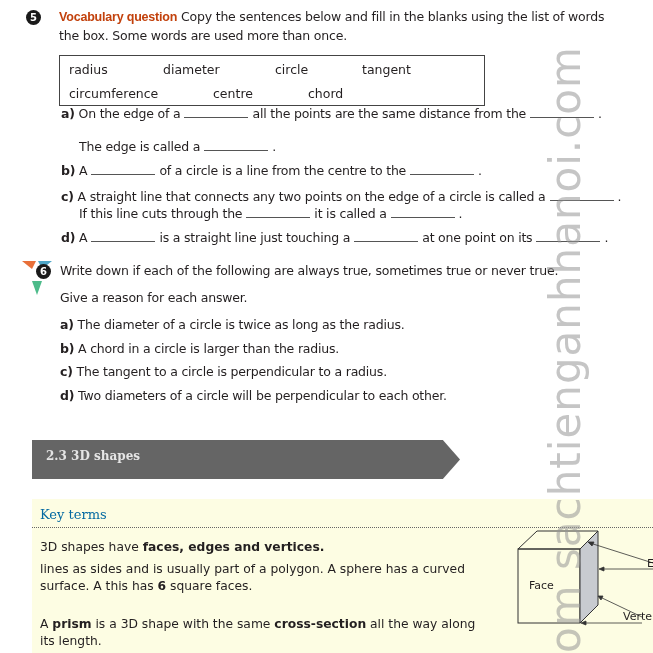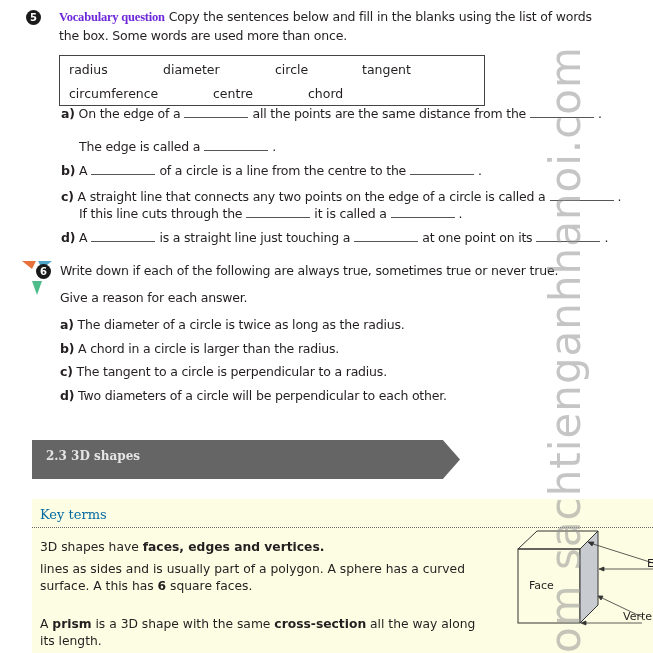--- a/index.html
+++ b/index.html
@@ -1,21 +1,21 @@
 <!DOCTYPE html>
 <html><head>
 <meta charset="utf-8">
 <style>
   html, body { margin:0; padding:0; }
   body { width:653px; height:653px; overflow:hidden; background:#ffffff; position:relative;
          font-family:"DejaVu Sans", sans-serif; color:#231f20; }
   .abs { position:absolute; }
   .badge { position:absolute; width:15px; height:15px; border-radius:50%; background:#1a1a1a; color:#fff;
            font-weight:bold; font-size:10px; line-height:15px; text-align:center; }
-  .q-title { color:#6d28d9; font-family:Liberation Serif, serif; font-weight:bold; }
+  .q-title { color:#c2410c; font-family:Liberation Sans, sans-serif; font-weight:bold; }
   .txt { font-size:12.5px; white-space:nowrap; letter-spacing:-0.2px; }
   .wordbox { position:absolute; left:59px; top:55px; width:426px; height:51px; border:1.5px solid #444; box-sizing:border-box; }
   .wordbox span { position:absolute; font-size:12.5px; }
   .lbl { font-weight:bold; }
   .blank { display:inline-block; width:64px; border-bottom:1px solid #555; height:10px; margin:0 4px; vertical-align:baseline; }
   .banner { position:absolute; left:32px; top:440px; width:428px; height:39px; background:#656565;
             clip-path: polygon(0 0, 96% 0, 100% 50%, 96% 100%, 0 100%); }
   .banner span { position:absolute; left:14px; top:9px; color:#e5e5e5; font-family:"DejaVu Serif", serif; font-weight:bold; font-size:12px; }
   .keybox { position:absolute; left:32px; top:499px; width:621px; height:154px; background:#fdfde3; }
   .keyhead { position:absolute; left:8px; top:8px; font-family:"DejaVu Serif", serif; font-size:13px; color:#0369a1; }

